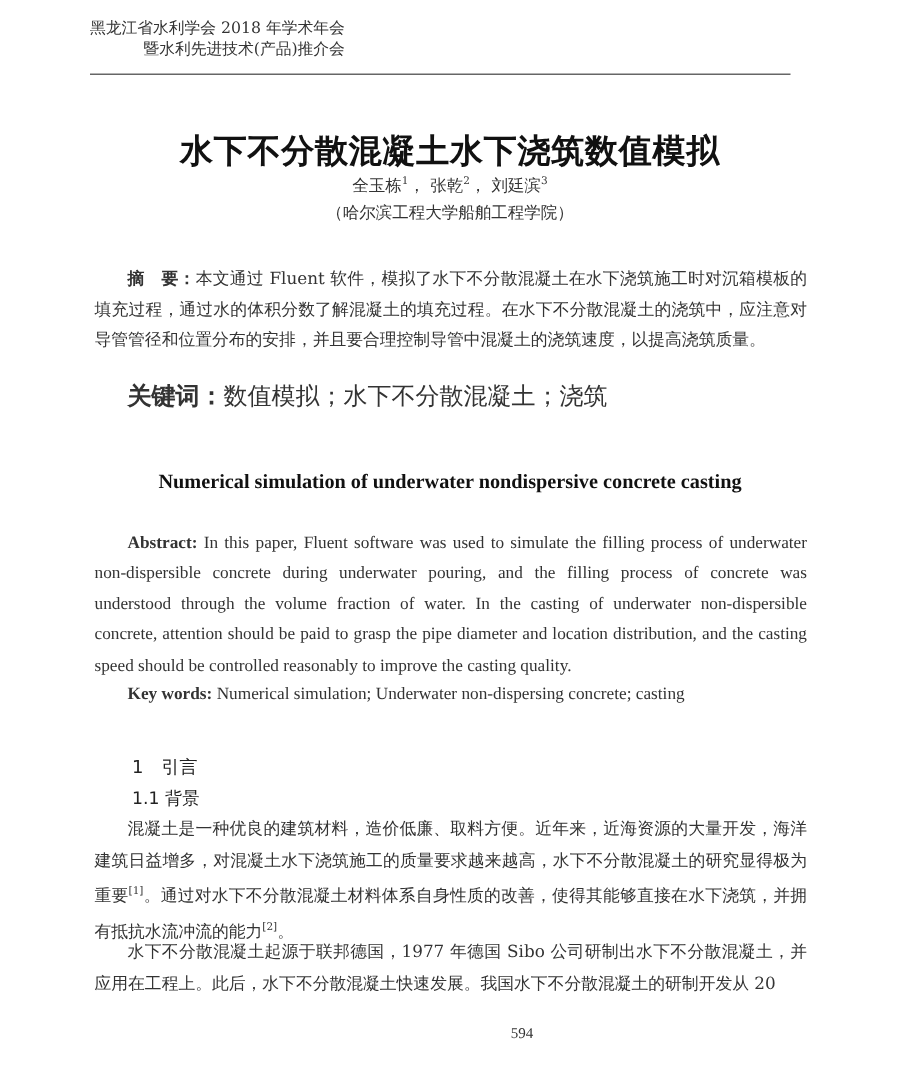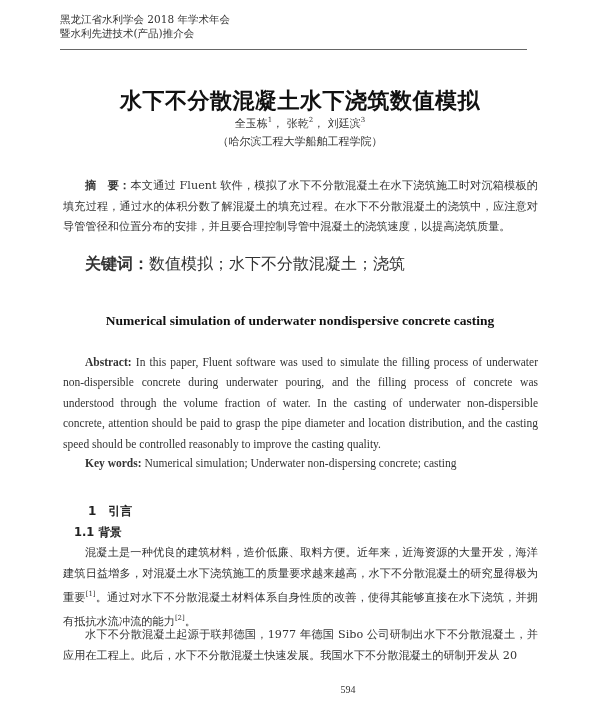--- a/index.html
+++ b/index.html
@@ -1,35 +1,35 @@
 <!DOCTYPE html>
 <html><head>
 <meta charset="utf-8">
 <style>
   html, body { margin:0; padding:0; background:#fff; }
   body { width:600px; height:718px; position:relative; overflow:hidden; color:#222;
          font-family: "DejaVu Serif", "Liberation Serif", serif; }
-  .hdr { position:absolute; left:60px; top:12px; font-size:10.5px; line-height:14px; color:#333; }
+  .hdr { position:absolute; left:60px; top:12px; font-size:10.5px; line-height:14px; color:#333;text-align:right; }
   .hdr-rule { position:absolute; left:60px; top:49px; width:467px; height:0; border-top:1.5px solid #666; }
   .title { position:absolute; left:0; width:600px; top:86px; text-align:center; font-size:22px; font-weight:bold; letter-spacing:0.5px; color:#111;
            font-family:"DejaVu Serif", serif; }
   .authors { position:absolute; left:0; width:600px; top:116px; text-align:center; font-size:11px; color:#333; }
   .authors sup { font-size:7px; }
   .affil { position:absolute; left:0; width:600px; top:134px; text-align:center; font-size:11px; color:#333; }
   .cn-abs { position:absolute; left:63px; top:176px; width:475px; font-size:11.2px; line-height:20.5px; text-align:justify; text-indent:22px; color:#333; }
   .cn-abs b { font-family:"DejaVu Sans", sans-serif; }
   .cn-kw { position:absolute; left:85px; top:254px; font-size:16px; color:#333; }
   .cn-kw b { font-family:"DejaVu Sans", sans-serif; }
   .en-title { position:absolute; left:0; width:600px; top:313px; text-align:center; font-size:13.5px; font-weight:bold; color:#111;
               font-family:"Liberation Serif", serif; }
   .en-abs { position:absolute; left:63px; top:352px; width:475px; font-size:11.5px; line-height:20.4px; text-align:justify; text-indent:22px; color:#333;
             font-family:"Liberation Serif", serif; }
   .en-kw { position:absolute; left:85px; top:457px; font-size:11.5px; color:#333; font-family:"Liberation Serif", serif; }
-  .h1 { position:absolute; left:88px; top:503px; font-size:12px; font-weight:bold; color:#222; font-family:"DejaVu Sans", sans-serif; }
-  .h2 { position:absolute; left:74px; top:525px; font-size:11.5px; font-weight:bold; color:#222; font-family:"DejaVu Sans", sans-serif;text-align:right; }
+  .h1 { position:absolute; left:88px; top:503px; font-size:12px; font-weight:normal; color:#222; font-family:"DejaVu Sans", sans-serif; }
+  .h2 { position:absolute; left:88px; top:525px; font-size:11.5px; font-weight:normal; color:#222; font-family:"DejaVu Sans", sans-serif;text-align:right; }
   .body-p { position:absolute; left:63px; width:475px; font-size:11.2px; line-height:20.5px; text-align:justify; text-indent:22px; color:#333; }
   .p1 { top:543px; }
   .p2 { top:625px; }
   .body-p sup { font-size:7px; }
   .pagenum { position:absolute; left:0; width:600px; top:684px; text-align:center; font-size:10px; color:#333; font-family:"Liberation Serif", serif;padding-left:48px; }
 </style>
 </head>
 <body>
 
 <div class="hdr">

